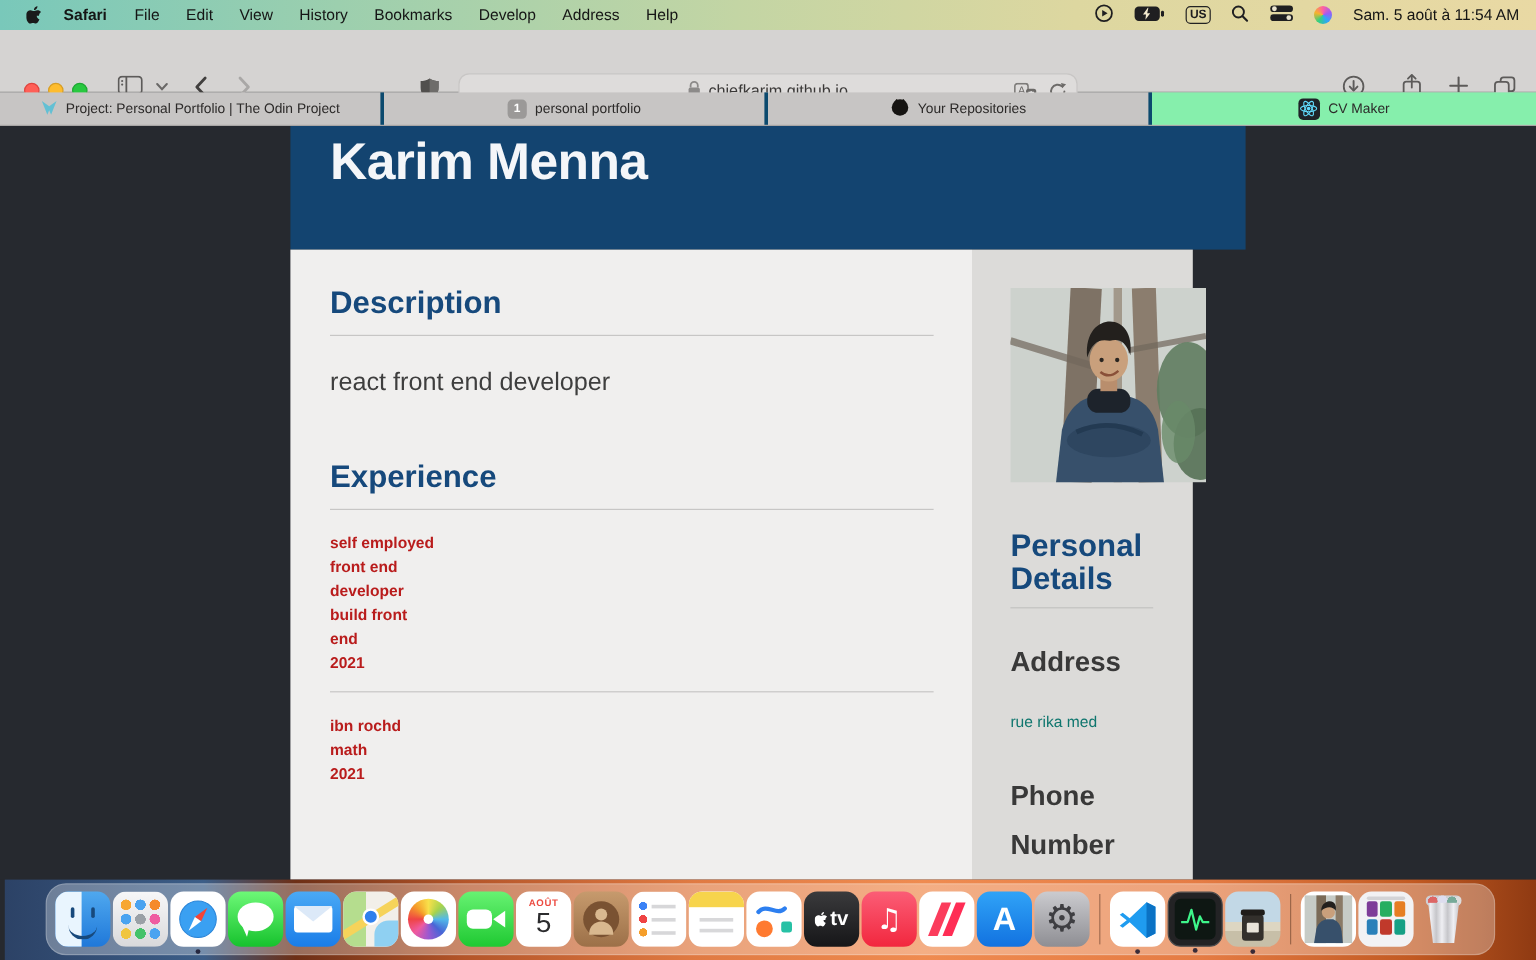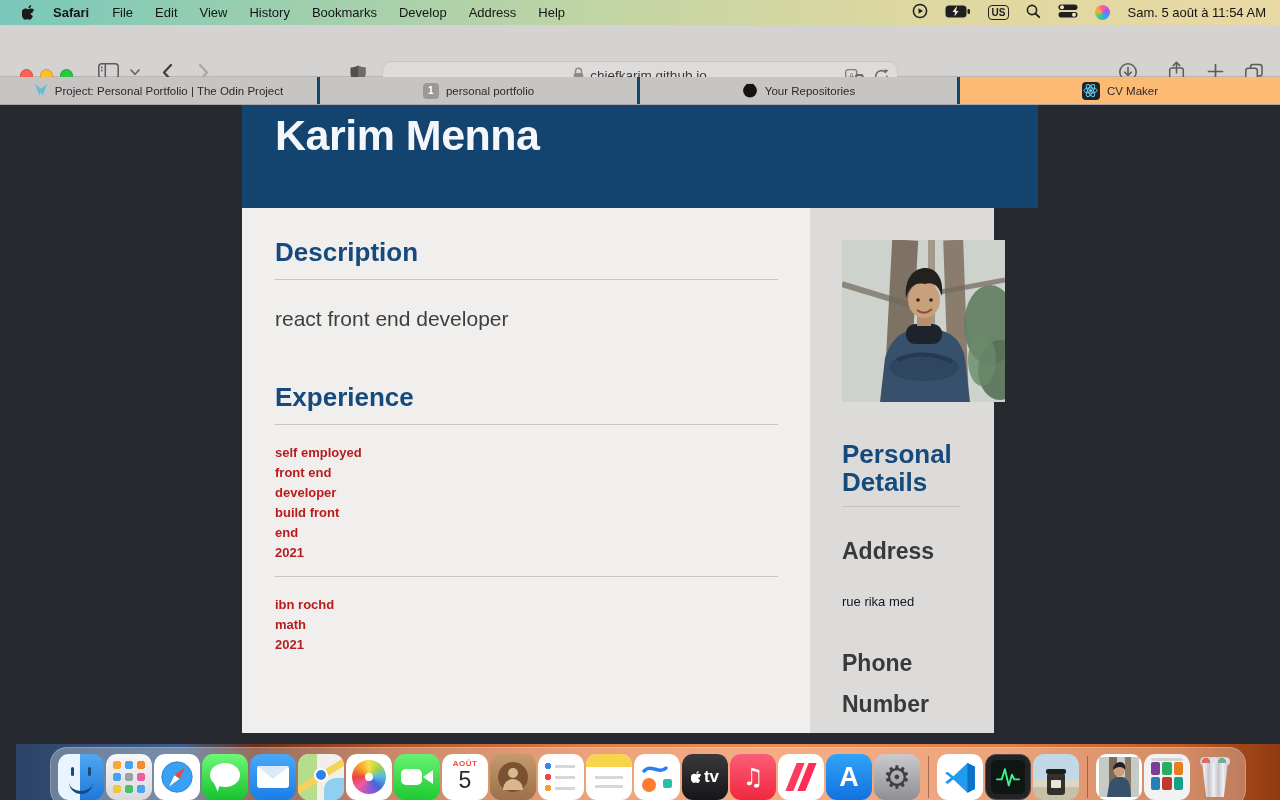--- a/index.html
+++ b/index.html
@@ -33,21 +33,21 @@
     border:1px solid #c8c6c5; border-radius:9px; display:flex; align-items:center; justify-content:center;
     font-size:13.5px; color:#3a3837; gap:6px; }
   .url-right { position:absolute; right:8px; top:6px; display:flex; gap:10px; align-items:center; }
   .tb-right { position:absolute; right:16px; top:36px; display:flex; align-items:center; }
 
   
   .tabbar { position:absolute; top:77px; left:0; right:0; height:28px; background:#c7c5c4;
     display:flex; border-bottom:1px solid #a8a6a5; }
   .tab { width:320px; display:flex; align-items:center; justify-content:center; gap:7px;
     font-size:11.5px; color:#2c2a29; border-right:3px solid #0c4a6e; overflow:hidden; white-space:nowrap; }
-  .tab.active { background:#fdba74; border-right:none; }
+  .tab.active { background:#86efac; border-right:none; }
   .badge1 { background:#9b9998; color:#fff; font-size:10px; font-weight:bold; border-radius:4px;
     width:16px; height:16px; display:flex; align-items:center; justify-content:center; }
   .reacticon { width:18px; height:18px; background:#1f2328; border-radius:4px;
     display:flex; align-items:center; justify-content:center; }
 
   
   .viewport { position:absolute; top:105px; bottom:67px; left:0; right:0; background:#26292f; }
   .page-col { position:absolute; left:242px; width:796px; top:0; bottom:0; }
   .cv-header { height:103px; background:#134470; color:#f4f6f9; padding:6px 0 0 33px;
     font-size:43px; font-weight:bold; letter-spacing:-0.5px; }
@@ -58,24 +58,24 @@
   .rule { border:none; border-top:1px solid #c7c6c5; margin-top:13px; }
   .desc-text { font-size:21px; color:#3e3e3e; margin-top:27px; }
   .blist { margin-top:18px; font-size:13px; font-weight:bold; color:#b91c1c; line-height:20px; }
   .sec-exp { margin-top:52px; }
   .sec-edu { margin-top:46px; }
   .photo { width:163px; height:162px; display:block; }
   .pd-title { margin-top:38px; line-height:48px; }
   .aside-rule { border:none; border-top:1px solid #c3c2c0; margin-top:10px; }
   h3.sub { font-size:23px; color:#393939; font-weight:bold; line-height:41px; margin-top:24px; }
   h3.phone { margin-top:34px; }
-  .addr-val { font-size:13px; color:#0f172a; margin-top:22px; }
+  .addr-val { font-size:13px; color:#0f766e; margin-top:22px; }
 
   
-  .dockstrip { position:absolute; bottom:0; left:16px; right:0; height:56px;
+  .dockstrip { position:absolute; bottom:0; left:4px; right:0; height:67px;
     background:linear-gradient(90deg,#2c4266 0%,#3c5e88 13%,#6d2f16 19%,#b45529 30%,#e07a42 45%,#ef8b50 60%,#e57c44 78%,#c25a22 92%,#8f3a12 100%); }
   .dockpanel { position:absolute; left:34px; right:34px; top:3px; height:60px; border-radius:17px;
     background:rgba(255,255,255,0.30); box-shadow:inset 0 0 0 1px rgba(255,255,255,0.22);
     display:flex; align-items:center; padding:0 7px; }
   .dk { width:46px; height:46px; border-radius:11px; margin:0 1px; position:relative; flex:0 0 auto; }
   .dvd { width:1px; height:42px; background:rgba(70,40,25,0.45); margin:0 7px; flex:0 0 auto; }
   .dot { position:absolute; bottom:-6px; left:50%; transform:translateX(-50%);
     width:4px; height:4px; border-radius:50%; background:rgba(25,22,45,0.85); }
 
   .ic-finder { background:linear-gradient(180deg,#4fa8ef,#1f78d9); overflow:hidden; }

